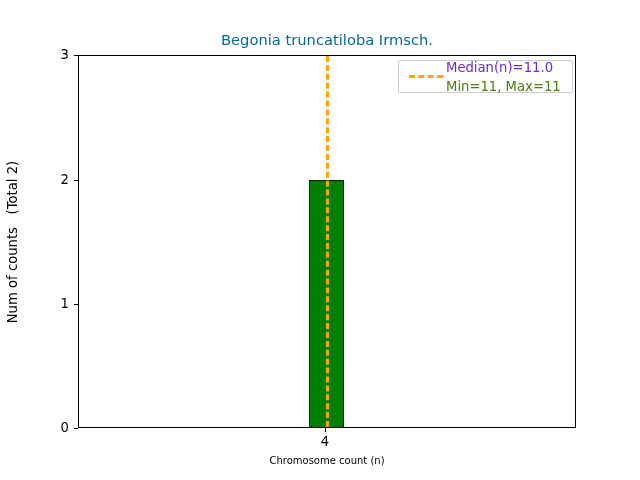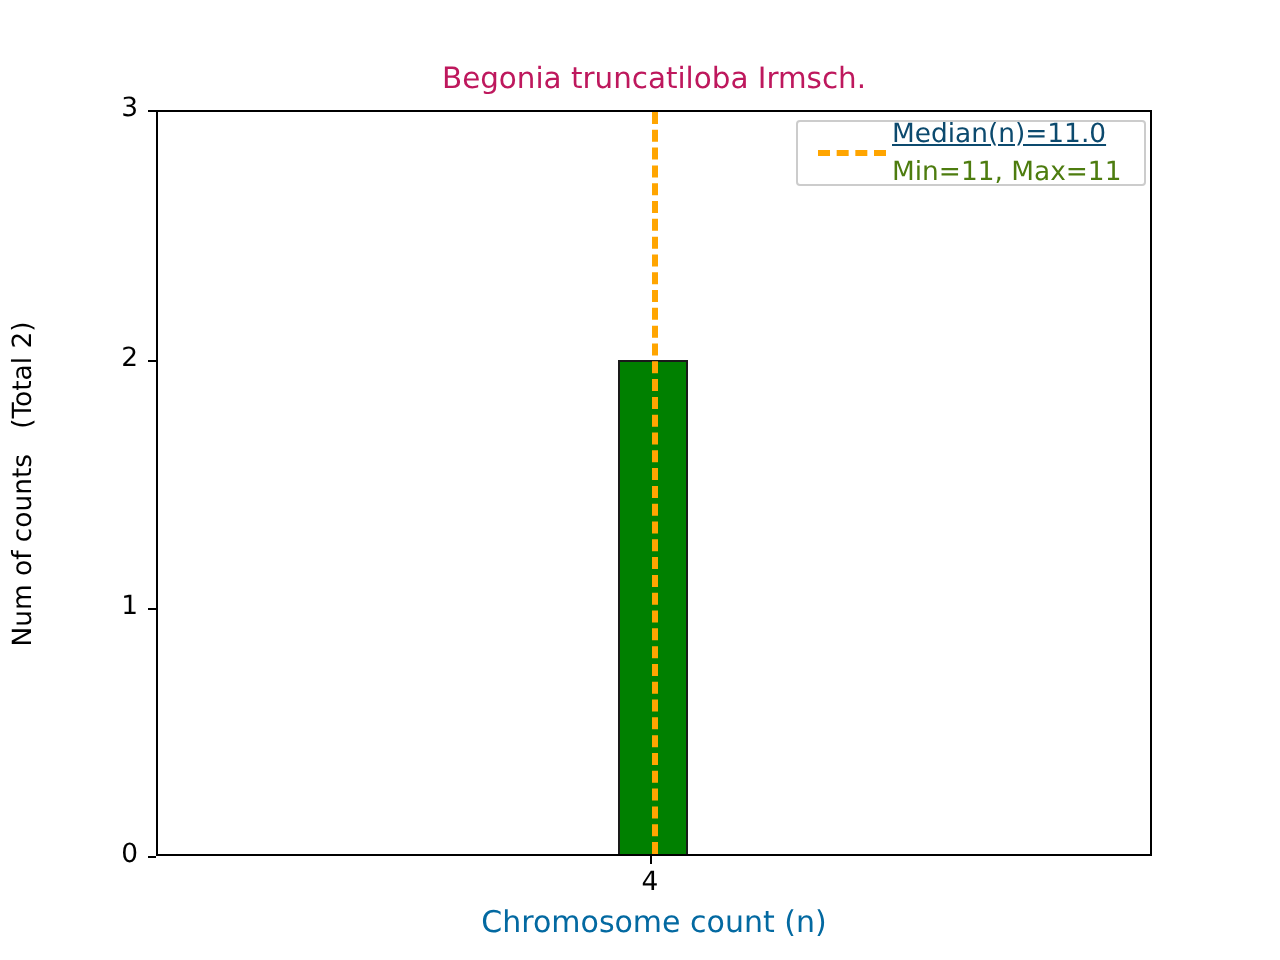--- a/index.html
+++ b/index.html
@@ -27,21 +27,21 @@
 
   
   #chart-title {
     position: absolute;
     left: 78px;
     top: 31px;
     width: 498px;
     text-align: center;
     font-size: 14.7px;
     line-height: 17px;
-    color: #be185d;
+    color: #0369a1;
     white-space: nowrap;
   }
 
   
   #plot-area {
     position: absolute;
     left: 78px;
     top: 55px;
     width: 498px;
     height: 373px;
@@ -111,23 +111,23 @@
     white-space: nowrap;
   }
 
   
   #xlabel {
     position: absolute;
     left: 78px;
     top: 453px;
     width: 498px;
     text-align: center;
-    font-size: 15px;
+    font-size: 10px;
     line-height: 16px;
-    color: #0369a1;
+    color: #000000;
     white-space: nowrap;
   }
   #ylabel-wrap {
     position: absolute;
     left: 0px;
     top: 55px;
     width: 24px;
     height: 373px;
   }
   #ylabel {
@@ -172,24 +172,23 @@
     border-top: 3.2px dashed #ffa500;
   }
   .legend-text-col {
     flex: 1 1 auto;
     display: flex;
     flex-direction: column;
   }
   .legend-label {
     font-size: 13.2px;
     line-height: 19px;
-    color: #0c4a6e;
+    color: #6d28d9;
     white-space: nowrap;
     text-align: left;
-    text-decoration: underline;
   }
   .legend-sublabel {
     font-size: 13.2px;
     line-height: 19px;
     color: #4d7c0f;
     white-space: nowrap;
     text-align: left;
   }
 </style>
 </head>

